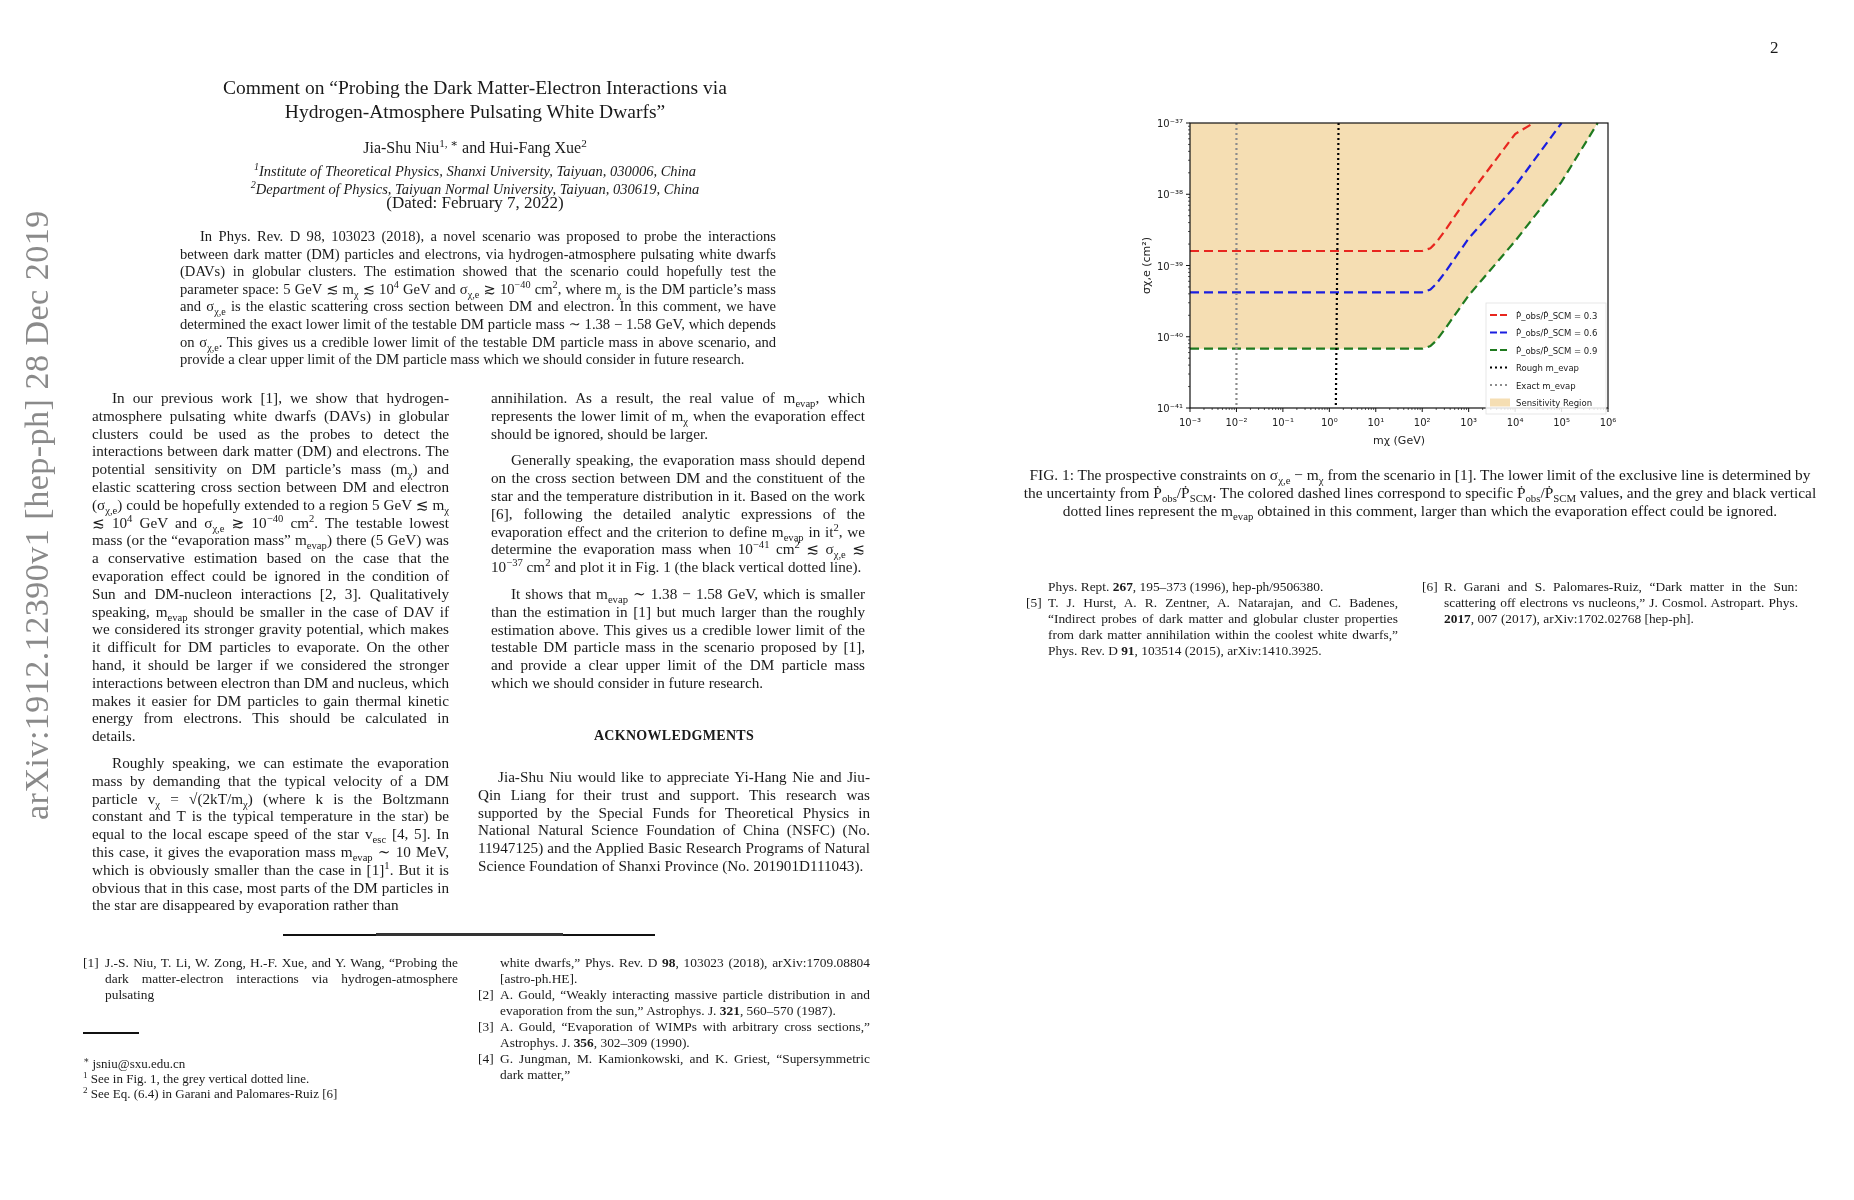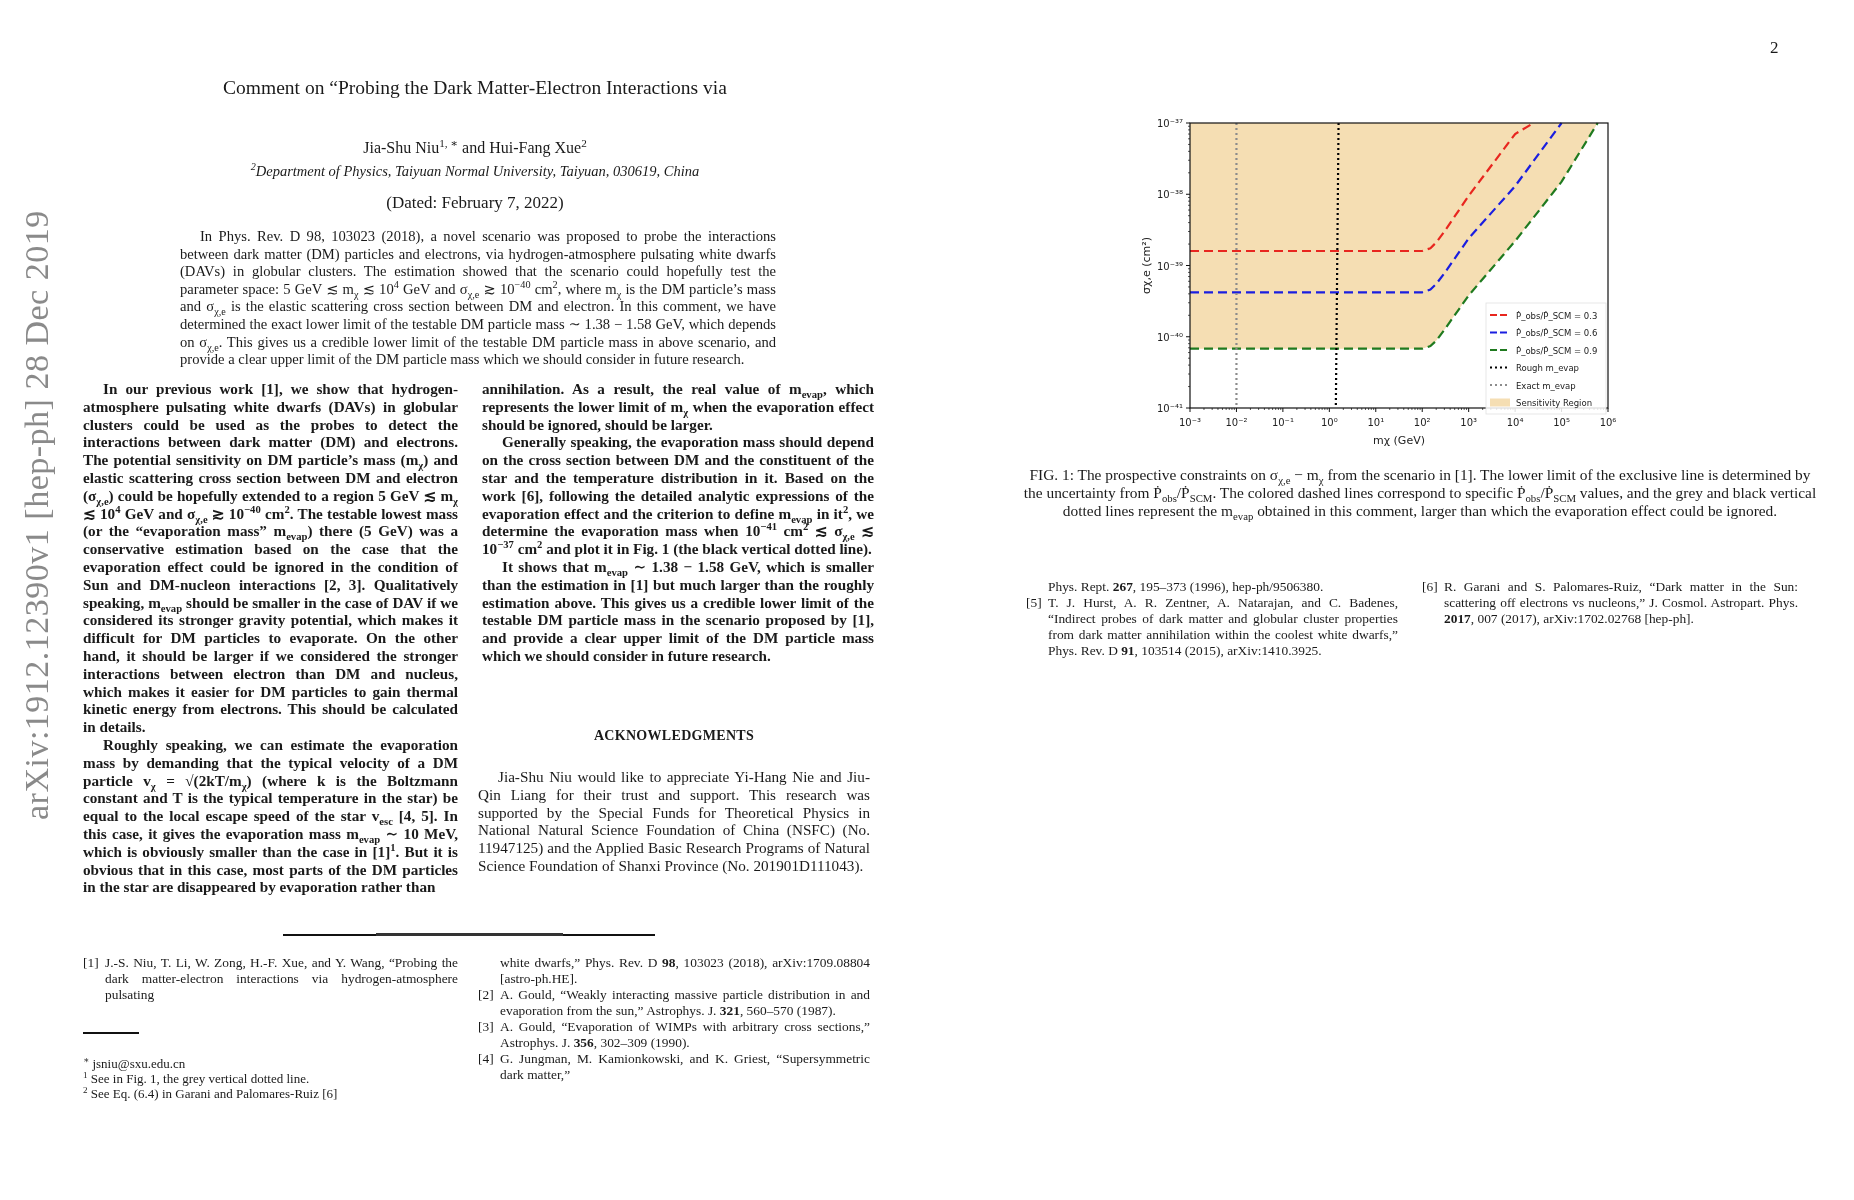--- a/index.html
+++ b/index.html
@@ -9,21 +9,21 @@
            font-size: 34px; color: #8a8a8a; white-space: nowrap; letter-spacing: 0.5px; }
   .pagenum { position: absolute; left: 1770px; top: 38px; font-size: 17px; }
   .title { position: absolute; left: 150px; width: 650px; top: 76px; text-align: center;
            font-weight: normal; font-size: 19.5px; line-height: 24px; }
   .authors { position: absolute; left: 150px; width: 650px; top: 139px; text-align: center; font-size: 16px; }
   .affil { position: absolute; left: 150px; width: 650px; top: 162px; text-align: center; font-size: 14.5px; line-height: 18px; font-style: italic; }
   .dated { position: absolute; left: 150px; width: 650px; top: 193px; text-align: center; font-size: 17px; }
   .abstract { position: absolute; left: 172px; width: 612px; top: 220px; font-size: 14.6px; line-height: 17.6px; text-align: justify; }
   .abstract p { margin: 8px; text-indent: 20px; }
   .col { position: absolute; font-size: 15.2px; line-height: 17.8px; text-align: justify; hyphens: manual; }
-  .col p { margin: 0; text-indent: 20px; font-weight: bold; }
+  .col p { margin: 9px; text-indent: 20px; }
   .col p.noindent { text-indent: 0; }
   .colL { left: 83px; width: 375px; top: 380px; }
   .colR { left: 482px; width: 392px; top: 380px; }
   .ack-h { position: absolute; left: 478px; width: 392px; top: 728px; text-align: center; font-weight: bold; font-size: 14px; letter-spacing: 0.3px; }
   .ack { position: absolute; left: 478px; width: 392px; top: 768px; font-size: 15.2px; line-height: 17.8px; text-align: justify; }
   .ack p { margin: 0; text-indent: 20px; }
   .sep { position: absolute; left: 283px; top: 934px; width: 372px; height: 2px; background: #111; }
   .sep-mid { position: absolute; left: 376px; top: 933px; width: 187px; height: 3px; background: #333; }
   .fnrule { position: absolute; left: 83px; top: 1032px; width: 56px; height: 1.5px; background: #111; }
   .refs { position: absolute; font-size: 13.4px; line-height: 16px; text-align: justify; }
@@ -47,25 +47,27 @@
   .refs2R2 { left: 1422px; width: 376px; top: 579px; }
 </style>
 </head>
 <body>
 
 <div class="arxiv">arXiv:1912.12390v1  [hep-ph]  28 Dec 2019</div>
 <div class="pagenum">2</div>
 
 <div class="title">
   <div>Comment on “Probing the Dark Matter-Electron Interactions via</div>
+  <div>Hydrogen-Atmosphere Pulsating White Dwarfs”</div>
 </div>
 <div class="authors">
   <span>Jia-Shu Niu</span><sup>1, ∗</sup><span> and </span><span>Hui-Fang Xue</span><sup>2</sup>
 </div>
 <div class="affil">
+  <div><sup>1</sup><span>Institute of Theoretical Physics, Shanxi University, Taiyuan, 030006, China</span></div>
   <div><sup>2</sup><span>Department of Physics, Taiyuan Normal University, Taiyuan, 030619, China</span></div>
 </div>
 <div class="dated">(Dated: February 7, 2022)</div>
 
 <div class="abstract">
   <p><span>In Phys. Rev. D 98, 103023 (2018), a novel scenario was proposed to probe the interactions between dark matter (DM) particles and electrons, via hydrogen-atmosphere pulsating white dwarfs (DAVs) in globular clusters. The estimation showed that the scenario could hopefully test the parameter space: 5 GeV ≲ m</span><sub>χ</sub><span> ≲ 10</span><sup>4</sup><span> GeV and σ</span><sub>χ,e</sub><span> ≳ 10</span><sup>−40</sup><span> cm</span><sup>2</sup><span>, where m</span><sub>χ</sub><span> is the DM particle’s mass and σ</span><sub>χ,e</sub><span> is the elastic scattering cross section between DM and electron. In this comment, we have determined the exact lower limit of the testable DM particle mass ∼ 1.38 − 1.58 GeV, which depends on σ</span><sub>χ,e</sub><span>. This gives us a credible lower limit of the testable DM particle mass in above scenario, and provide a clear upper limit of the DM particle mass which we should consider in future research.</span></p>
 </div>
 
 <div class="col colL">
   <p><span>In our previous work [1], we show that hydrogen-atmosphere pulsating white dwarfs (DAVs) in globular clusters could be used as the probes to detect the interactions between dark matter (DM) and electrons. The potential sensitivity on DM particle’s mass (m</span><sub>χ</sub><span>) and elastic scattering cross section between DM and electron (σ</span><sub>χ,e</sub><span>) could be hopefully extended to a region 5 GeV ≲ m</span><sub>χ</sub><span> ≲ 10</span><sup>4</sup><span> GeV and σ</span><sub>χ,e</sub><span> ≳ 10</span><sup>−40</sup><span> cm</span><sup>2</sup><span>. The testable lowest mass (or the “evaporation mass” m</span><sub>evap</sub><span>) there (5 GeV) was a conservative estimation based on the case that the evaporation effect could be ignored in the condition of Sun and DM-nucleon interactions [2, 3]. Qualitatively speaking, m</span><sub>evap</sub><span> should be smaller in the case of DAV if we considered its stronger gravity potential, which makes it difficult for DM particles to evaporate. On the other hand, it should be larger if we considered the stronger interactions between electron than DM and nucleus, which makes it easier for DM particles to gain thermal kinetic energy from electrons. This should be calculated in details.</span></p>

